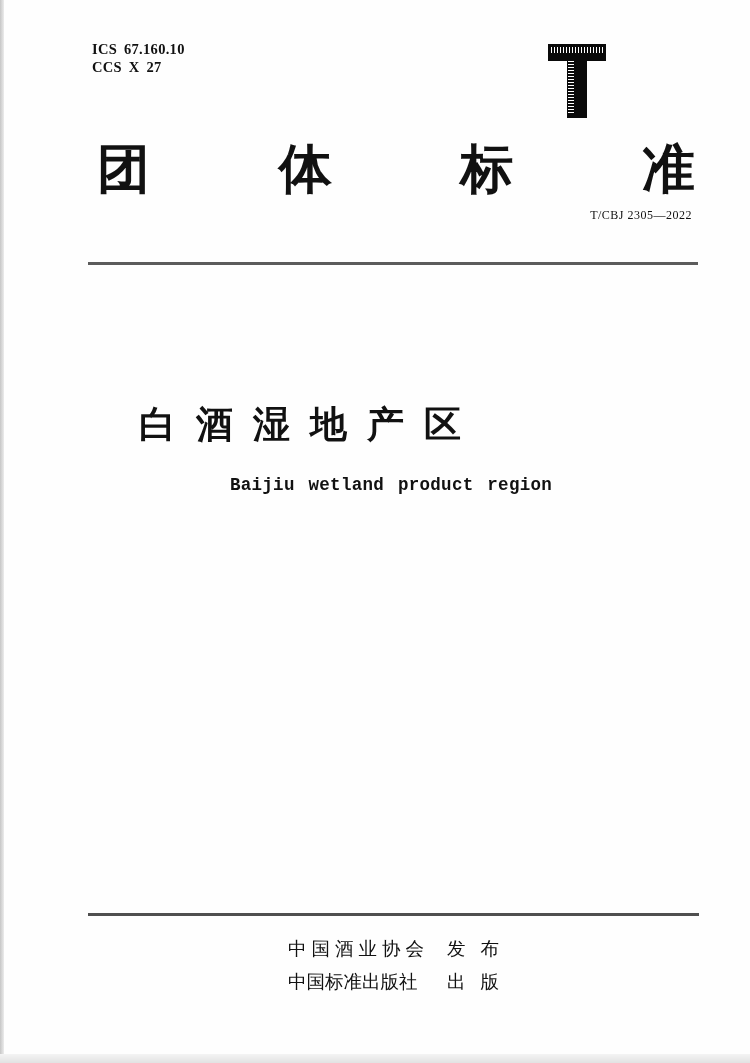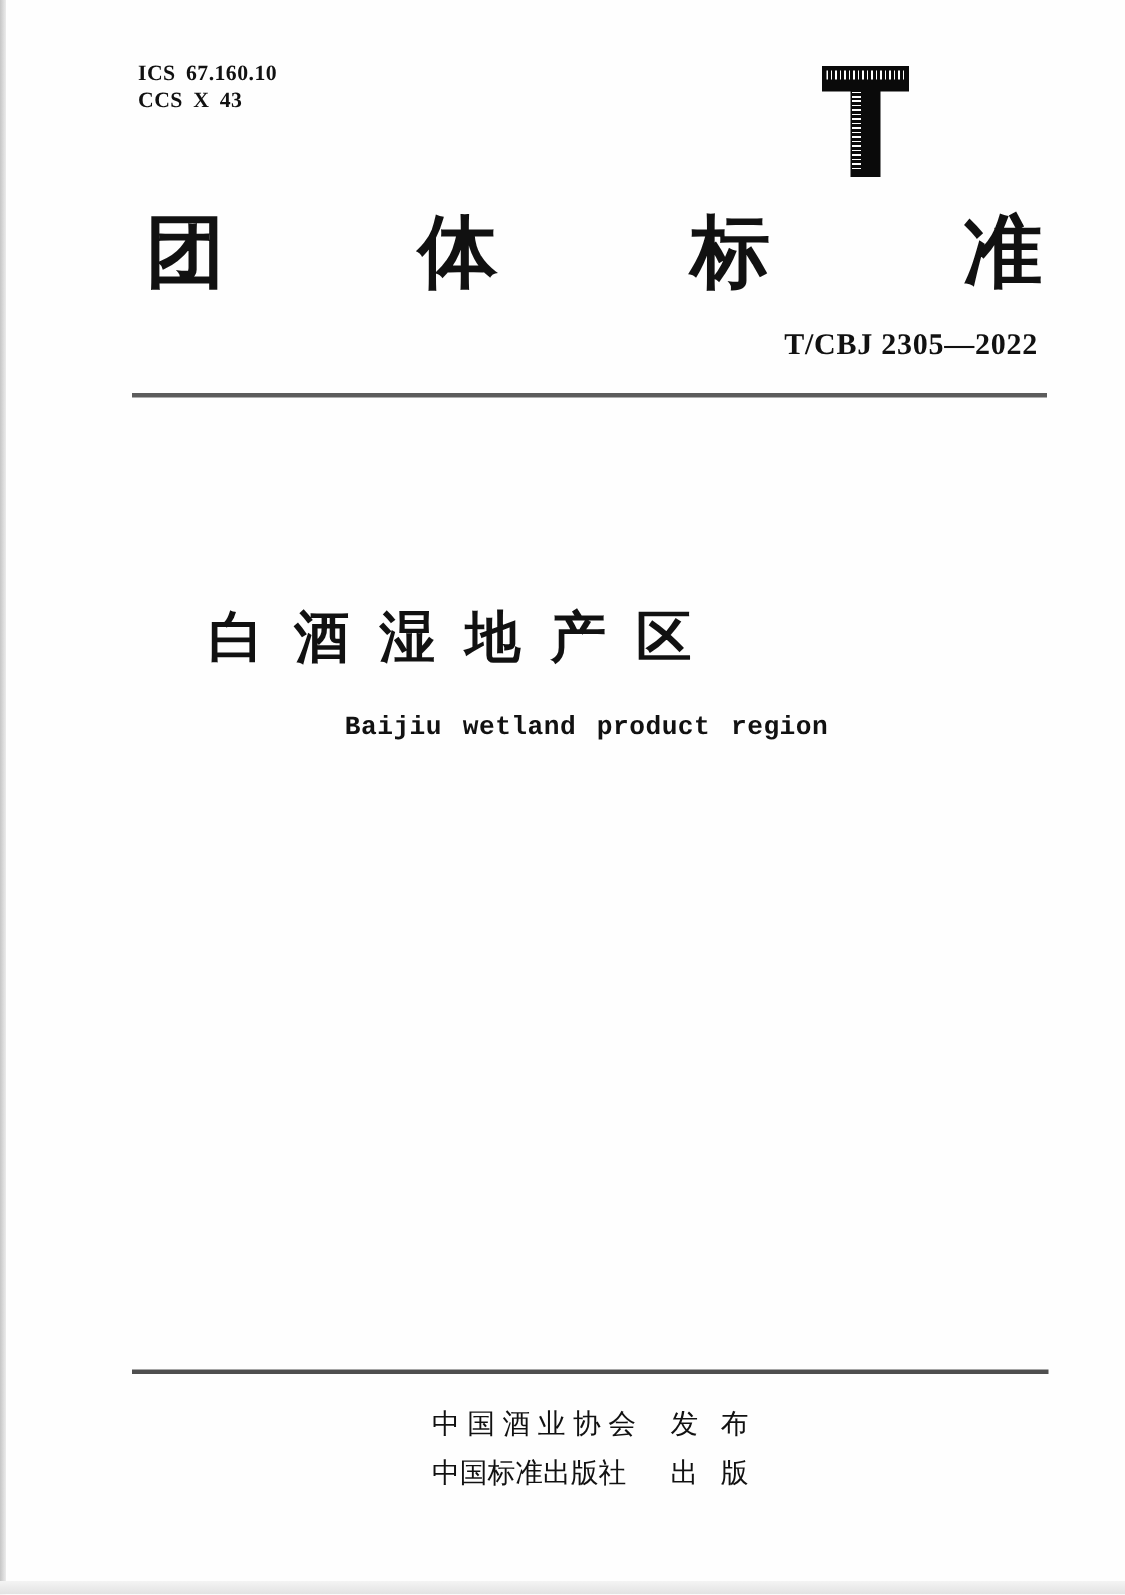--- a/index.html
+++ b/index.html
@@ -46,23 +46,23 @@
 
   
   .doc-type {
     position: absolute; left: 97px; top: 140px; width: 598px;
     display: flex; justify-content: space-between;
     font-size: 53px; font-weight: 600; line-height: 58px;
     font-family: "Liberation Sans", sans-serif;
   }
 
   .std-number {
-    position: absolute; right: 58px; top: 219px;
+    position: absolute; right: 58px; top: 208px;
     font-family: "Liberation Serif", serif;
-    font-weight: bold; font-size: 20px; letter-spacing: 0.5px;
+    font-weight: normal; font-size: 12px; letter-spacing: 0.5px;
   }
 
   .rule { position: absolute; background: #5c5c5c; }
   .rule-top { left: 88px; top: 262px; width: 610px; height: 3px; }
   .rule-bottom { left: 88px; top: 913px; width: 611px; height: 2.5px; background: #4f4f4f; }
 
   .main-title {
     position: absolute; left: 0; top: 403px; width: 600px;
     text-align: center;
     font-size: 37px; font-weight: 600;
@@ -97,21 +97,21 @@
 </head>
 <body>
 
 <div class="page">
 
   <div class="edge-left"></div>
   <div class="edge-bottom"></div>
 
   <div class="ics-block">
     <div>ICS 67.160.10</div>
-    <div>CCS X 43</div>
+    <div>CCS X 27</div>
   </div>
 
   <div class="t-logo">
     <div class="t-bar"></div>
     <div class="t-stem"></div>
     <div class="t-bar-ruler"></div>
     <div class="t-stem-ruler"></div>
   </div>
 
   <div class="doc-type">

